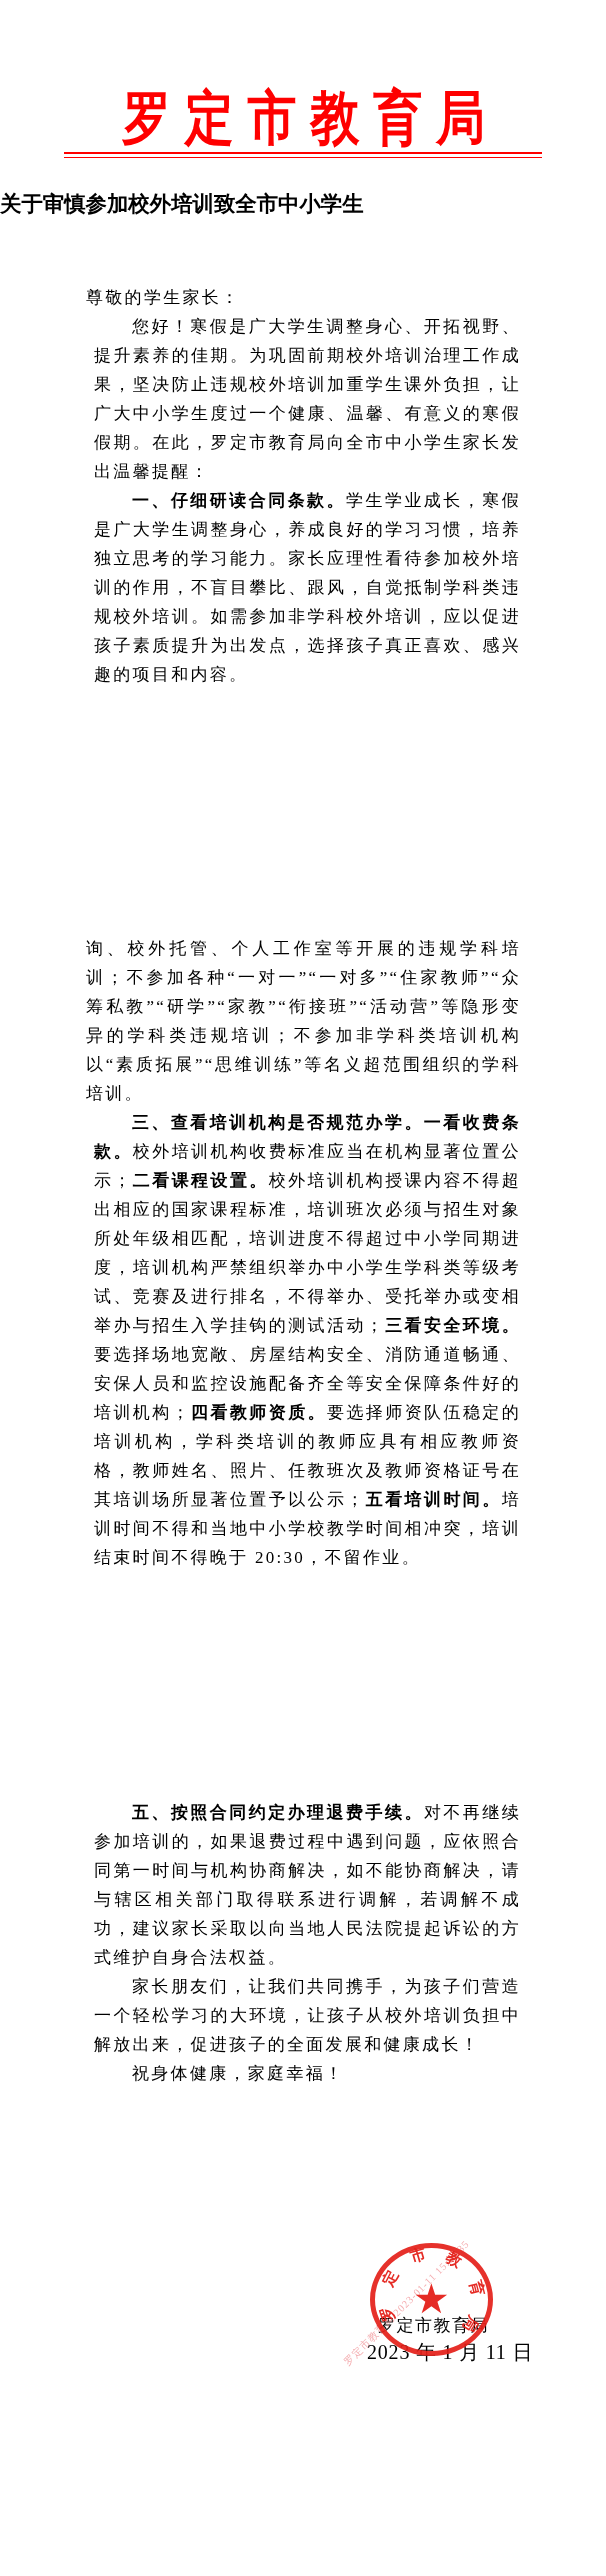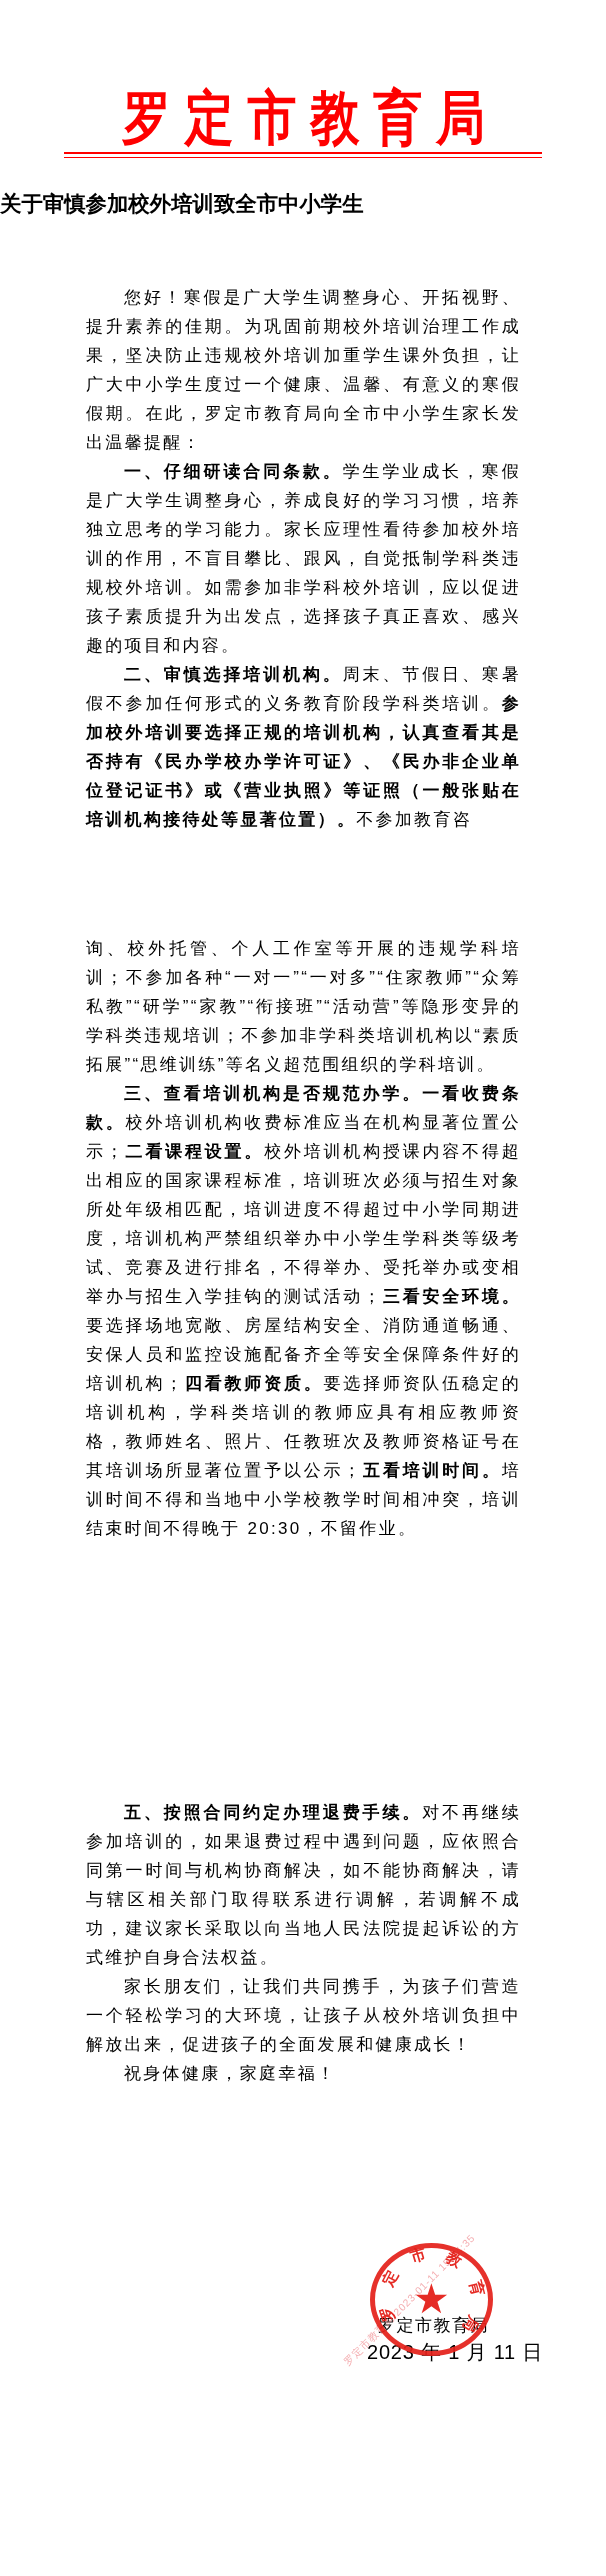--- a/index.html
+++ b/index.html
@@ -1,18 +1,18 @@
 <!DOCTYPE html>
 <html style="font-size:12.2px"><head>
 <meta charset="utf-8">
 <style>
   html,body{margin:0;padding:0;background:#ffffff;}
   .sheet{
     position:relative;width:607px;height:2576px;margin:0 auto;background:#ffffff;
-    font-family:Liberation Sans, sans-serif;color:#000;overflow:hidden;
+    font-family:Liberation Serif, serif;color:#000;overflow:hidden;
   }
   .agency{
     position:absolute;top:86px;left:0;right:0;text-align:center;
     color:#fe0000;font-weight:700;font-size:49px;line-height:1.1;
     letter-spacing:13.8px;text-indent:13.8px;white-space:nowrap;
     transform:scaleY(1.2);transform-origin:center top;
   }
   .redline{
     position:absolute;top:152px;left:64px;width:478px;height:6.1px;
     border-top:2.3px solid #fe0000;border-bottom:1.5px solid #fe0000;box-sizing:border-box;
@@ -21,21 +21,21 @@
     position:absolute;top:189px;left:0;right:0;
     font-size:21.4px;font-weight:700;line-height:30px;color:#000;
   }
   .bodyblock{
     position:absolute;left:86px;width:435px;
     font-size:17px;line-height:29px;letter-spacing:2.3px;
     text-align:justify;text-align-last:left;word-break:break-all;
   }
   .p1{top:283px;} .p2{top:934px;} .p3{top:1798px;}
   .para{margin:0;}
-  .para.ind{text-indent:38px;}
+  .para.ind{text-indent:38px;margin-left:8px;}
   .b{font-weight:700;}
   .sig{
     position:absolute;top:2314px;left:378px;font-size:17px;letter-spacing:1.5px;
     line-height:23px;white-space:nowrap;
   }
   .date{
     position:absolute;top:2341px;left:367px;font-size:20px;letter-spacing:0.8px;
     line-height:23px;white-space:nowrap;
   }
   .seal{
@@ -64,23 +64,23 @@
 
   <div class="agency">罗定市教育局</div>
 
   <div class="redline"></div>
 
   <div class="title">
     <div>关于审慎参加校外培训致全市中小学生</div>
   </div>
 
   <div class="bodyblock p1">
+      <div class="para"><span>尊敬的学生家长：</span></div>
       <div class="para ind"><span>您好！寒假是广大学生调整身心、开拓视野、提升素养的佳期。为巩固前期校外培训治理工作成果，坚决防止违规校外培训加重学生课外负担，让广大中小学生度过一个健康、温馨、有意义的寒假假期。在此，罗定市教育局向全市中小学生家长发出温馨提醒：</span></div>
       <div class="para ind"><span class="b">一、仔细研读合同条款。</span><span>学生学业成长，寒假是广大学生调整身心，养成良好的学习习惯，培养独立思考的学习能力。家长应理性看待参加校外培训的作用，不盲目攀比、跟风，自觉抵制学科类违规校外培训。如需参加非学科校外培训，应以促进孩子素质提升为出发点，选择孩子真正喜欢、感兴趣的项目和内容。</span></div>
-      <div class="para ind"><span class="b">二、审慎选择培训机构。</span><span>周末、节假日、寒暑假不参加任何形式的义务教育阶段学科类培训。</span><span class="b">参加校外培训要选择正规的培训机构，认真查看其是否持有《民办学校办学许可证》、《民办非企业单位登记证书》或《营业执照》等证照（一般张贴在培训机构接待处等显著位置）。</span><span>不参加教育咨</span></div>
     </div>
   <div class="bodyblock p2">
       <div class="para"><span>询、校外托管、个人工作室等开展的违规学科培训；不参加各种“一对一”“一对多”“住家教师”“众筹私教”“研学”“家教”“衔接班”“活动营”等隐形变异的学科类违规培训；不参加非学科类培训机构以“素质拓展”“思维训练”等名义超范围组织的学科培训。</span></div>
       <div class="para ind"><span class="b">三、查看培训机构是否规范办学。一看收费条款。</span><span>校外培训机构收费标准应当在机构显著位置公示；</span><span class="b">二看课程设置。</span><span>校外培训机构授课内容不得超出相应的国家课程标准，培训班次必须与招生对象所处年级相匹配，培训进度不得超过中小学同期进度，培训机构严禁组织举办中小学生学科类等级考试、竞赛及进行排名，不得举办、受托举办或变相举办与招生入学挂钩的测试活动；</span><span class="b">三看安全环境。</span><span>要选择场地宽敞、房屋结构安全、消防通道畅通、安保人员和监控设施配备齐全等安全保障条件好的培训机构；</span><span class="b">四看教师资质。</span><span>要选择师资队伍稳定的培训机构，学科类培训的教师应具有相应教师资格，教师姓名、照片、任教班次及教师资格证号在其培训场所显著位置予以公示；</span><span class="b">五看培训时间。</span><span>培训时间不得和当地中小学校教学时间相冲突，培训结束时间不得晚于 20:30，不留作业。</span></div>
     </div>
   <div class="bodyblock p3">
       <div class="para ind"><span class="b">五、按照合同约定办理退费手续。</span><span>对不再继续参加培训的，如果退费过程中遇到问题，应依照合同第一时间与机构协商解决，如不能协商解决，请与辖区相关部门取得联系进行调解，若调解不成功，建议家长采取以向当地人民法院提起诉讼的方式维护自身合法权益。</span></div>
       <div class="para ind"><span>家长朋友们，让我们共同携手，为孩子们营造一个轻松学习的大环境，让孩子从校外培训负担中解放出来，促进孩子的全面发展和健康成长！</span></div>
       <div class="para ind"><span>祝身体健康，家庭幸福！</span></div>
     </div>

